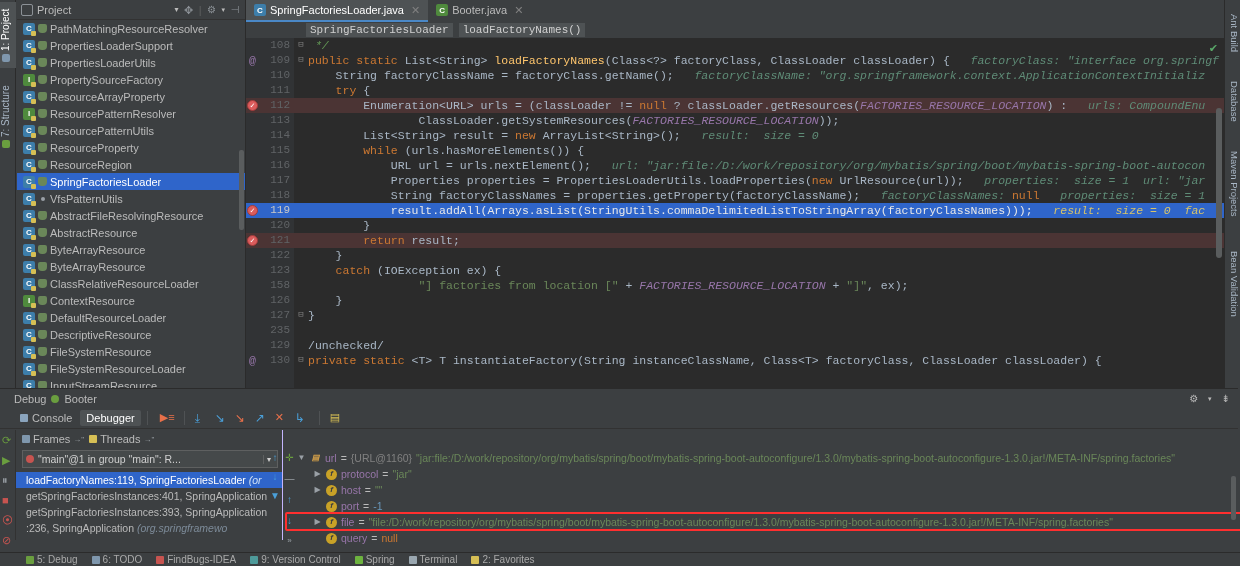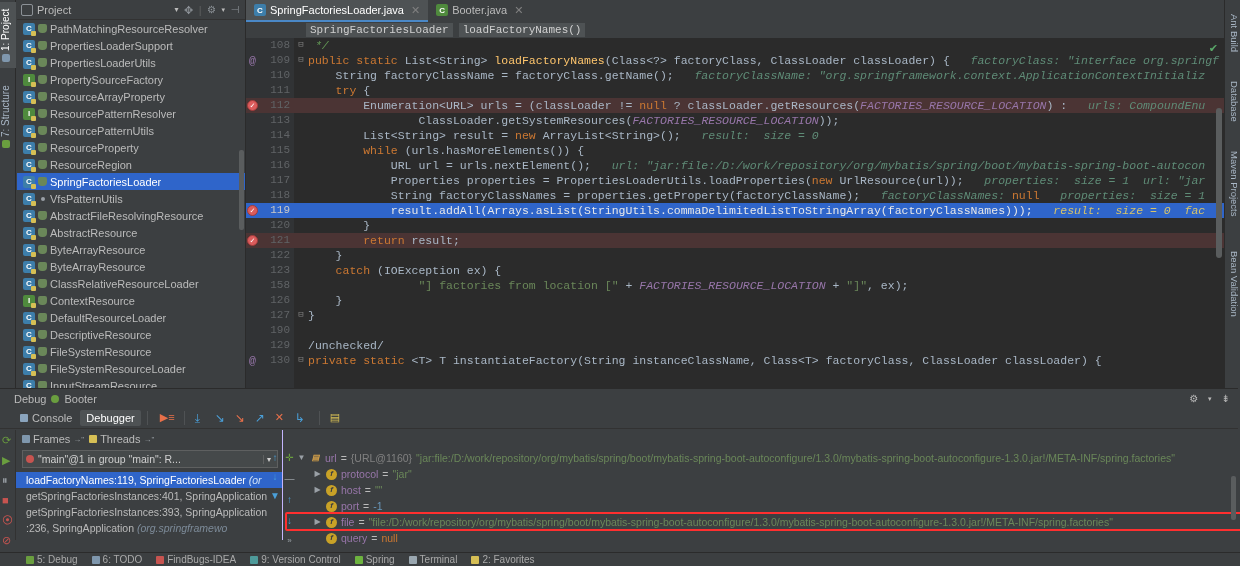--- a/index.html
+++ b/index.html
@@ -514,21 +514,21 @@
           <div class="cline">
             <span class="lnum">126</span>
             <span class="ctext"><span class="def">    }</span></span>
           </div>
           <div class="cline">
             <span class="lnum">127</span>
             <span class="fold">⊟</span>
             <span class="ctext"><span class="def">}</span></span>
           </div>
           <div class="cline">
-            <span class="lnum">190</span>
+            <span class="lnum">235</span>
             <span class="ctext"><span class="def"></span></span>
           </div>
           <div class="cline">
             <span class="lnum">129</span>
             <span class="ctext"><span class="def">/unchecked/</span></span>
           </div>
           <div class="cline">
             <span class="marker">@</span>
             <span class="lnum">130</span>
             <span class="fold">⊟</span>

